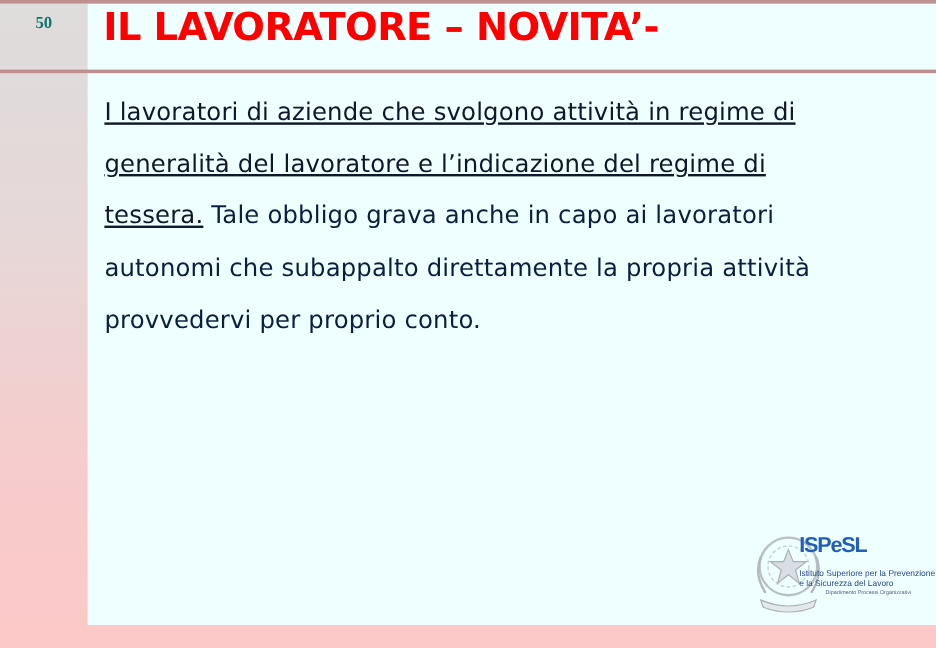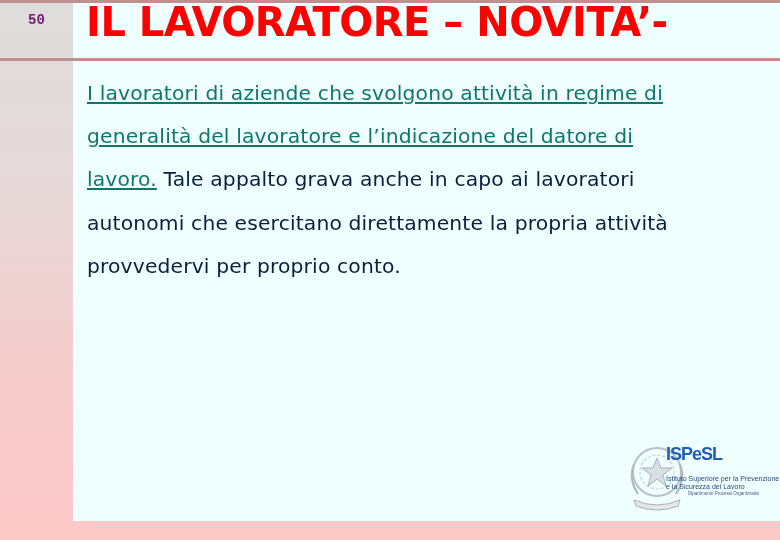--- a/index.html
+++ b/index.html
@@ -21,35 +21,35 @@
       background: #effefe;
     }
     .rule-top {
       position: absolute; left: 0; top: 0; width: 780px; height: 3px; background: #c09090;
     }
     .rule-mid {
       position: absolute; left: 0; top: 58px; width: 780px; height: 3px; background: #c09090;
     }
     .slide-number {
       position: absolute; left: 0; top: 12px; width: 73px; text-align: center;
-      color: #701a75; font-weight: bold; font-size: 14px;
-      font-family: Liberation Mono, monospace;
+      color: #0f766e; font-weight: bold; font-size: 14px;
+      font-family: Liberation Serif, serif;
     }
     .title {
       position: absolute; left: 86px; top: 2px; height: 56px; line-height: 40px;
-      color: #ff0000; font-weight: bold; font-size: 40px; letter-spacing: -0.5px;
+      color: #ff0000; font-weight: bold; font-size: 32px; letter-spacing: -0.5px;
       font-family: "DejaVu Sans", sans-serif; white-space: nowrap;
     }
     .body-text {
       position: absolute; left: 87px; top: 72px; width: 690px;
       font-size: 20.3px; line-height: 43.2px; color: #0a1e3e;
       font-family: "DejaVu Sans", sans-serif; letter-spacing: 0.15px;
     }
     .body-text .line { display: block; white-space: nowrap; }
-    .link { color: #0f766e; text-decoration: underline; text-decoration-thickness: 2px; text-underline-offset: 2px; }
+    .link { color: #0f172a; text-decoration: underline; text-decoration-thickness: 2px; text-underline-offset: 2px; }
     .logo {
       position: absolute; left: 626px; top: 430px; width: 150px; height: 90px;
     }
     .logo-seal { position: absolute; left: 0; top: 4px; }
     .logo-name {
       position: absolute; left: 40px; top: 14px; font-size: 18px; font-weight: bold;
       color: #1f5fb5; font-family: "Liberation Sans", sans-serif; letter-spacing: -1px;
     }
     .logo-sub {
       position: absolute; left: 40px; top: 45px; font-size: 7px; line-height: 8px;
@@ -67,23 +67,23 @@
 <div class="panel"></div>
 <div class="bottom-strip"></div>
 <div class="rule-top"></div>
 <div class="rule-mid"></div>
 
 <div class="slide-number">50</div>
 <div class="title">IL LAVORATORE – NOVITA’-</div>
 
 <div class="body-text">
   <span class="line"><span class="link">I lavoratori di aziende che svolgono attività in regime di</span></span>
-  <span class="line"><span class="link">generalità del lavoratore e l’indicazione del datore di</span></span>
-  <span class="line"><span class="link">lavoro.</span><span style="white-space:pre"> Tale appalto grava anche in capo ai lavoratori</span></span>
-  <span class="line">autonomi che esercitano direttamente la propria attività</span>
+  <span class="line"><span class="link">generalità del lavoratore e l’indicazione del regime di</span></span>
+  <span class="line"><span class="link">tessera.</span><span style="white-space:pre"> Tale obbligo grava anche in capo ai lavoratori</span></span>
+  <span class="line">autonomi che subappalto direttamente la propria attività</span>
   <span class="line">provvedervi per proprio conto.</span>
 </div>
 
 <div class="logo">
   <svg class="logo-seal" width="62" height="82" viewBox="0 0 62 82">
     <circle cx="31" cy="38" r="24" fill="none" stroke="#b8c0c8" stroke-width="2"></circle>
     <circle cx="31" cy="38" r="17" fill="none" stroke="#c8d0d8" stroke-width="1.2" stroke-dasharray="3 2"></circle>
     <polygon points="31,24 35,34 46,34 37,41 40,52 31,45 22,52 25,41 16,34 27,34" fill="#d8dee4" stroke="#a8b0b8" stroke-width="1"></polygon>
     <path d="M8,30 Q2,45 12,60" fill="none" stroke="#b0b8c0" stroke-width="2"></path>
     <path d="M54,30 Q60,45 50,60" fill="none" stroke="#b0b8c0" stroke-width="2"></path>

